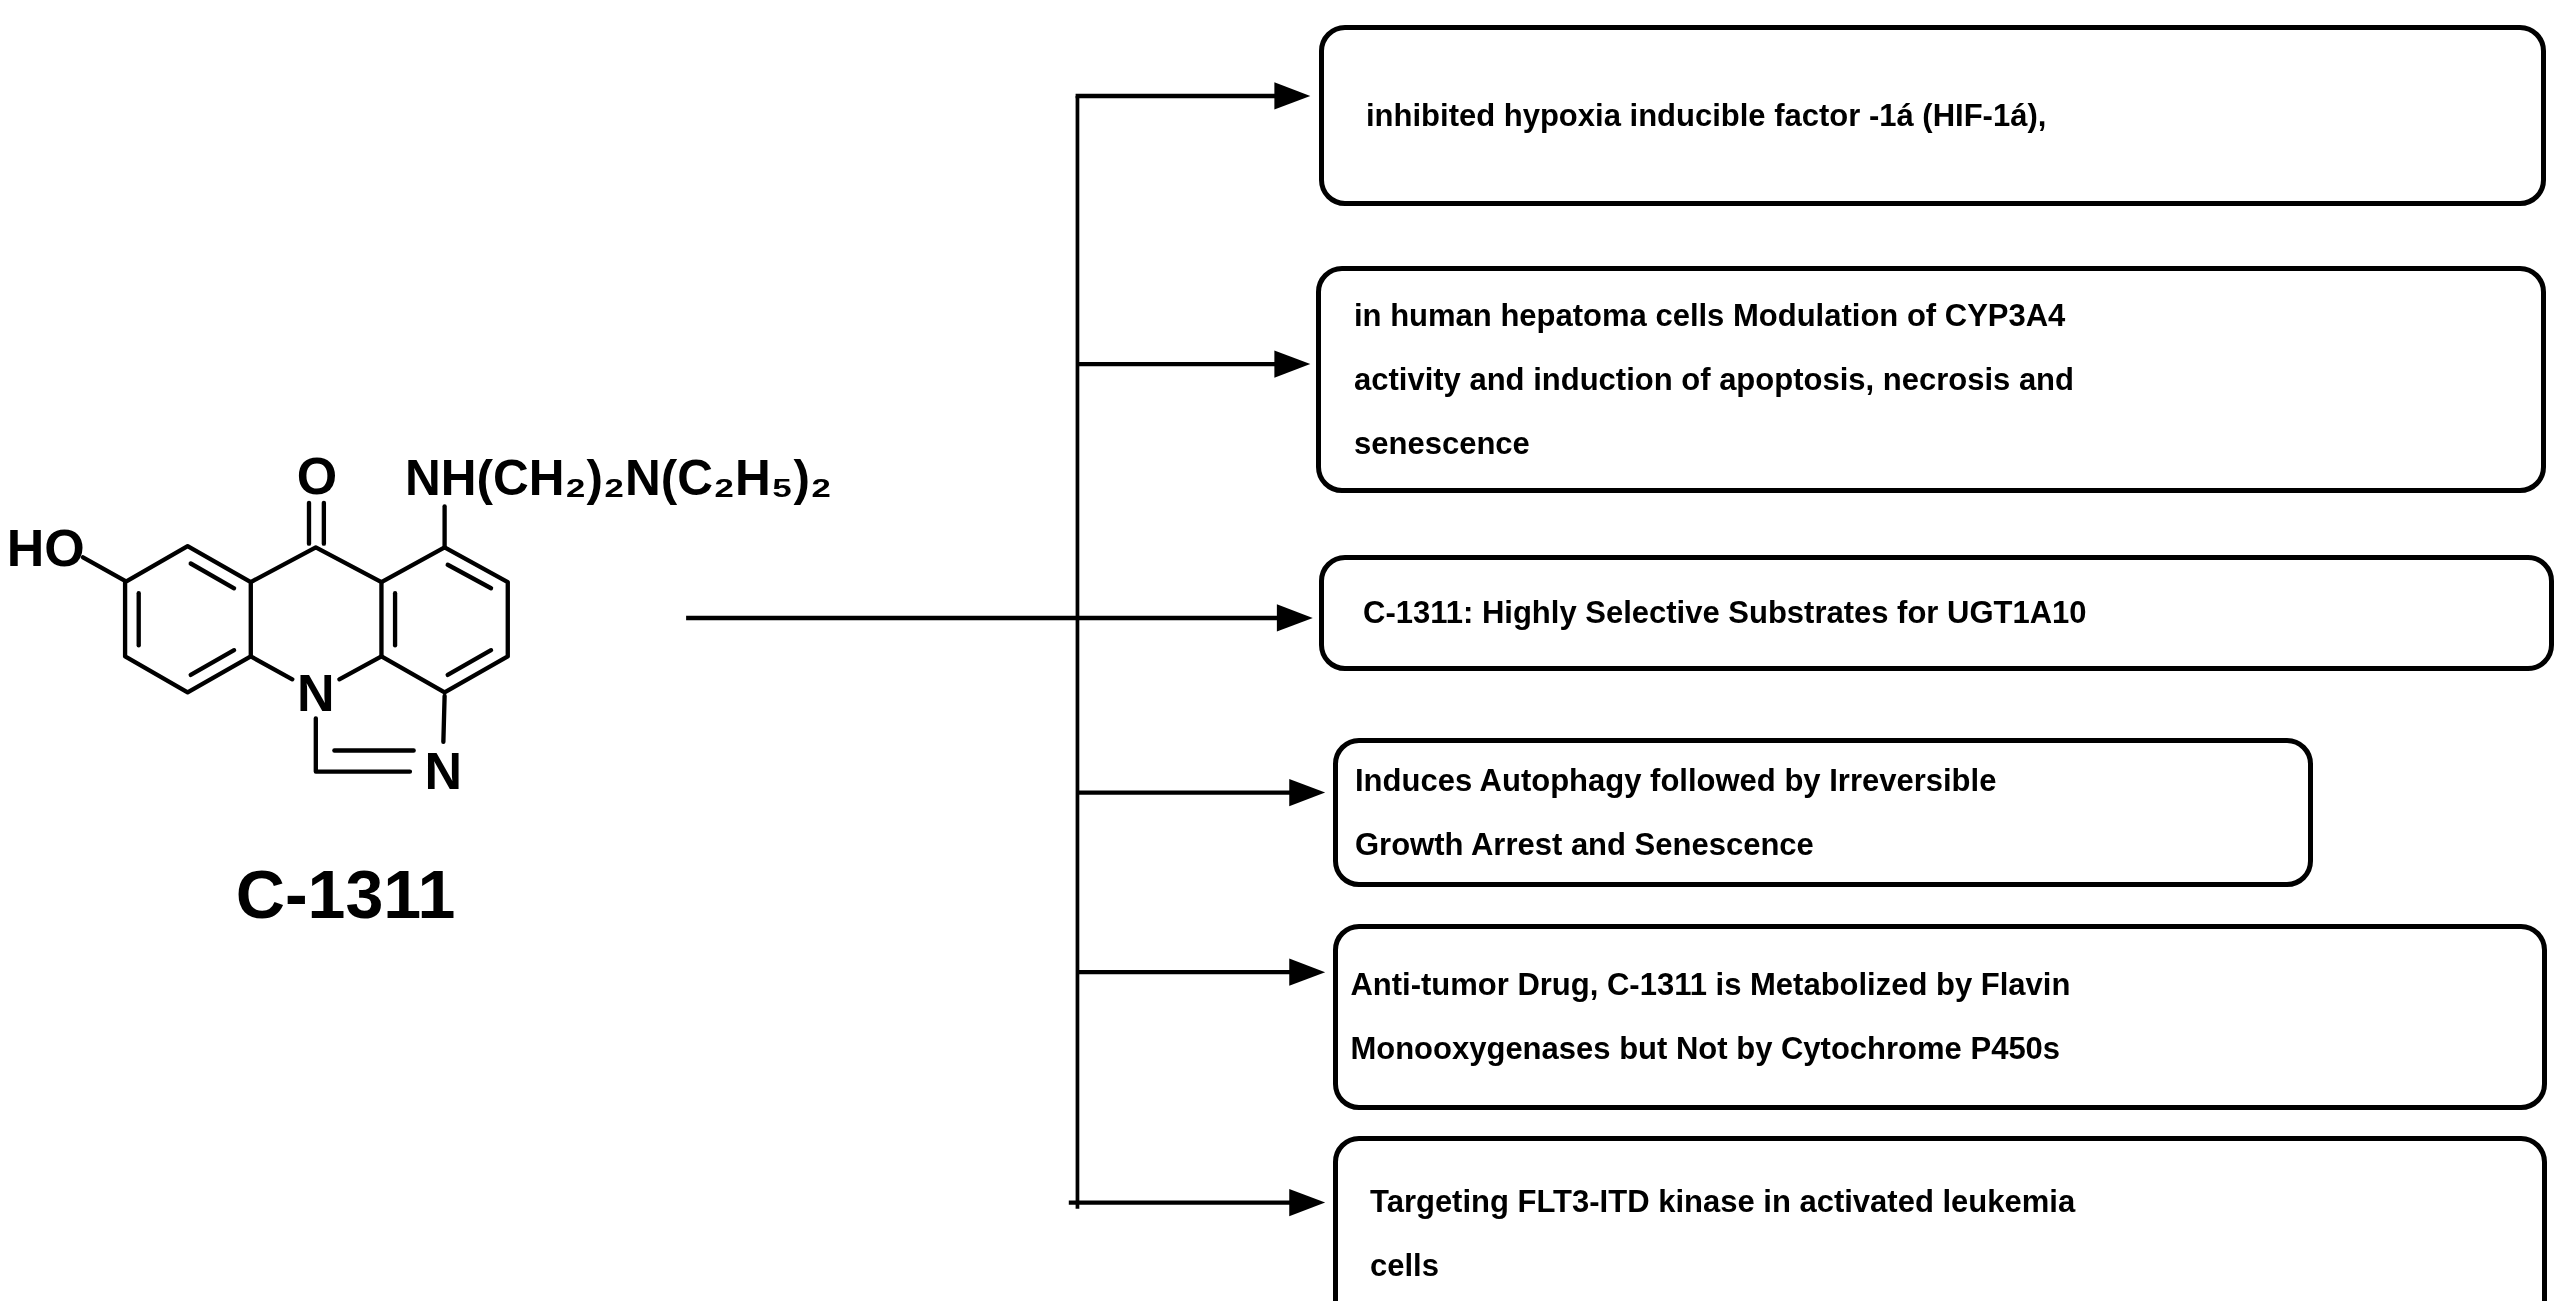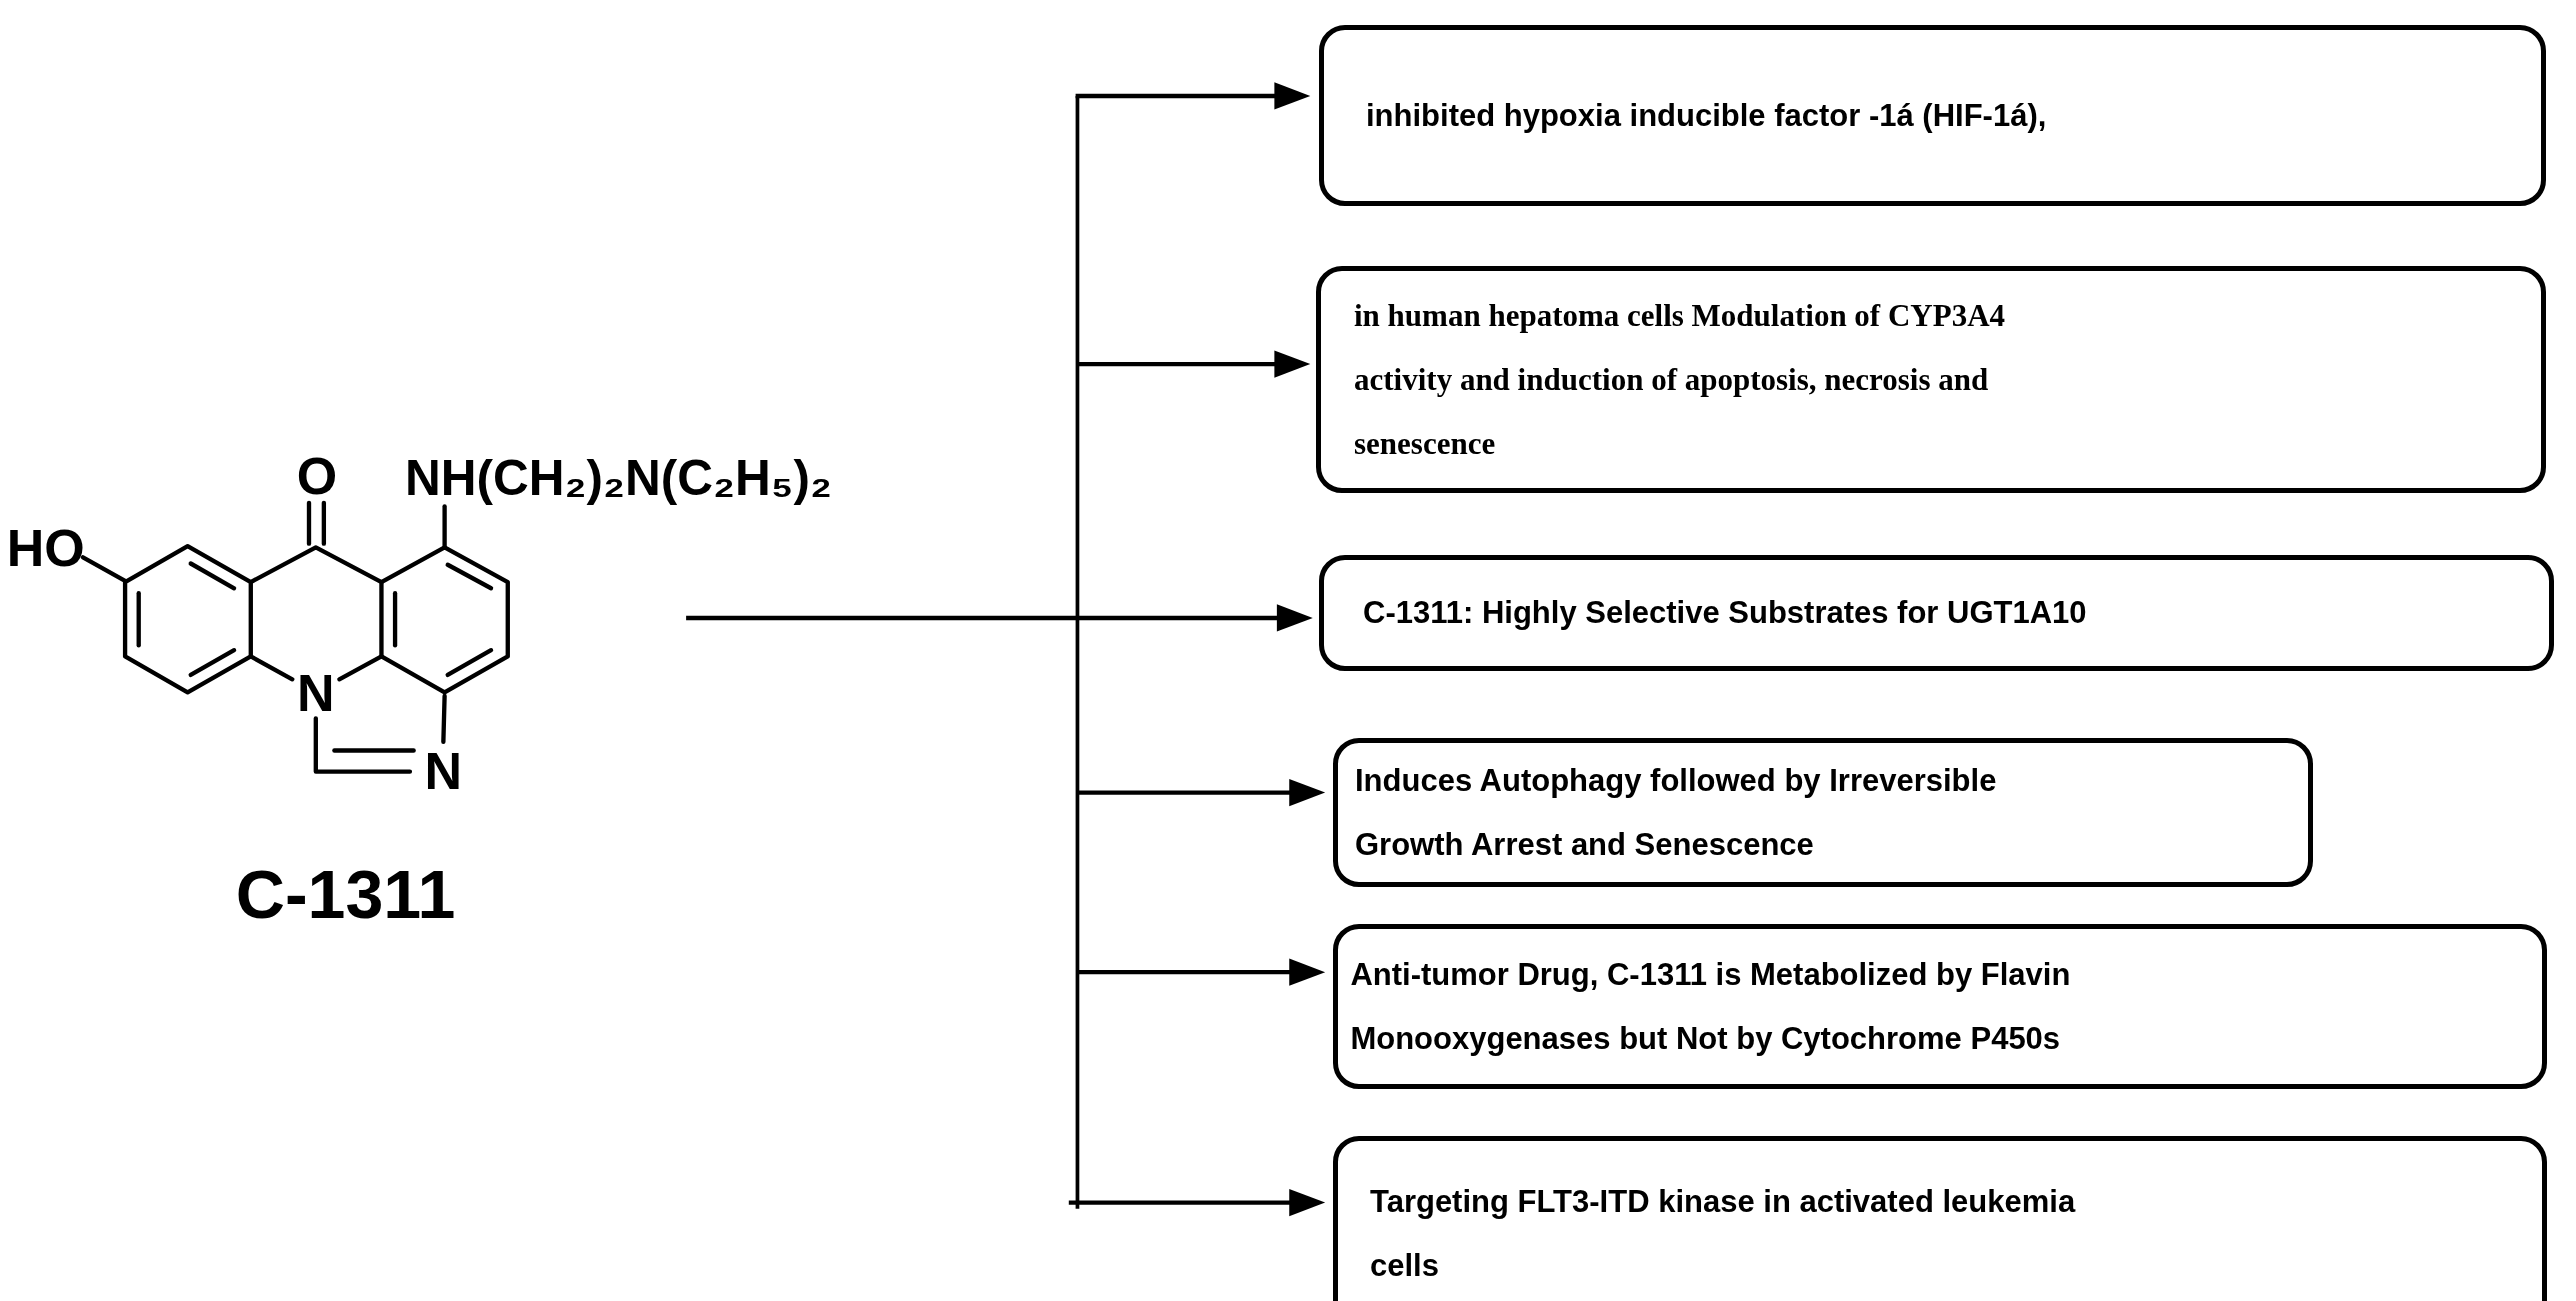--- a/index.html
+++ b/index.html
@@ -93,36 +93,36 @@
 
       <line class="flowline" x1="1726" y1="1942" x2="2086" y2="1942"></line>
       <polygon class="ahead" points="2140,1942 2082,1920 2082,1964"></polygon>
     </g>
   </svg>
 
   <div class="activity-box" style="left:1319px;top:25px;width:1227px;height:181px;padding-left:42px;padding-right:18.6px;">
     <div class="box-line">inhibited hypoxia inducible factor -1á (HIF-1á),</div>
   </div>
 
-  <div class="activity-box" style="left:1316px;top:266px;width:1230px;height:227px;padding-left:33px;padding-right:15px;font-family:Liberation Serif, serif;">
+  <div class="activity-box" style="left:1316px;top:266px;width:1230px;height:227px;padding-left:33px;padding-right:15px;">
     <div class="box-line">in human hepatoma cells Modulation of CYP3A4</div>
     <div class="box-line">activity and induction of apoptosis, necrosis and</div>
     <div class="box-line">senescence</div>
   </div>
 
   <div class="activity-box" style="left:1319px;top:555px;width:1235px;height:116px;padding-left:39px;padding-right:6.2px;">
     <div class="box-line">C-1311: Highly Selective Substrates for UGT1A10</div>
   </div>
 
   <div class="activity-box" style="left:1333px;top:738px;width:980px;height:149px;padding-left:17px;padding-right:7.4px;">
     <div class="box-line">Induces Autophagy followed by Irreversible</div>
     <div class="box-line">Growth Arrest and Senescence</div>
   </div>
 
-  <div class="activity-box" style="left:1333px;top:924px;width:1214px;height:165px;padding-left:12.4px;padding-right:25px;">
+  <div class="activity-box" style="left:1333px;top:924px;width:1214px;height:186px;padding-left:12.4px;padding-right:25px;">
     <div class="box-line">Anti-tumor Drug, C-1311 is Metabolized by Flavin</div>
     <div class="box-line">Monooxygenases but Not by Cytochrome P450s</div>
   </div>
 
   <div class="activity-box" style="left:1333px;top:1136px;width:1214px;height:196px;padding-left:32px;padding-right:7.4px;">
     <div class="box-line">Targeting FLT3-ITD kinase in activated leukemia</div>
     <div class="box-line">cells</div>
   </div>
 
 </div>

